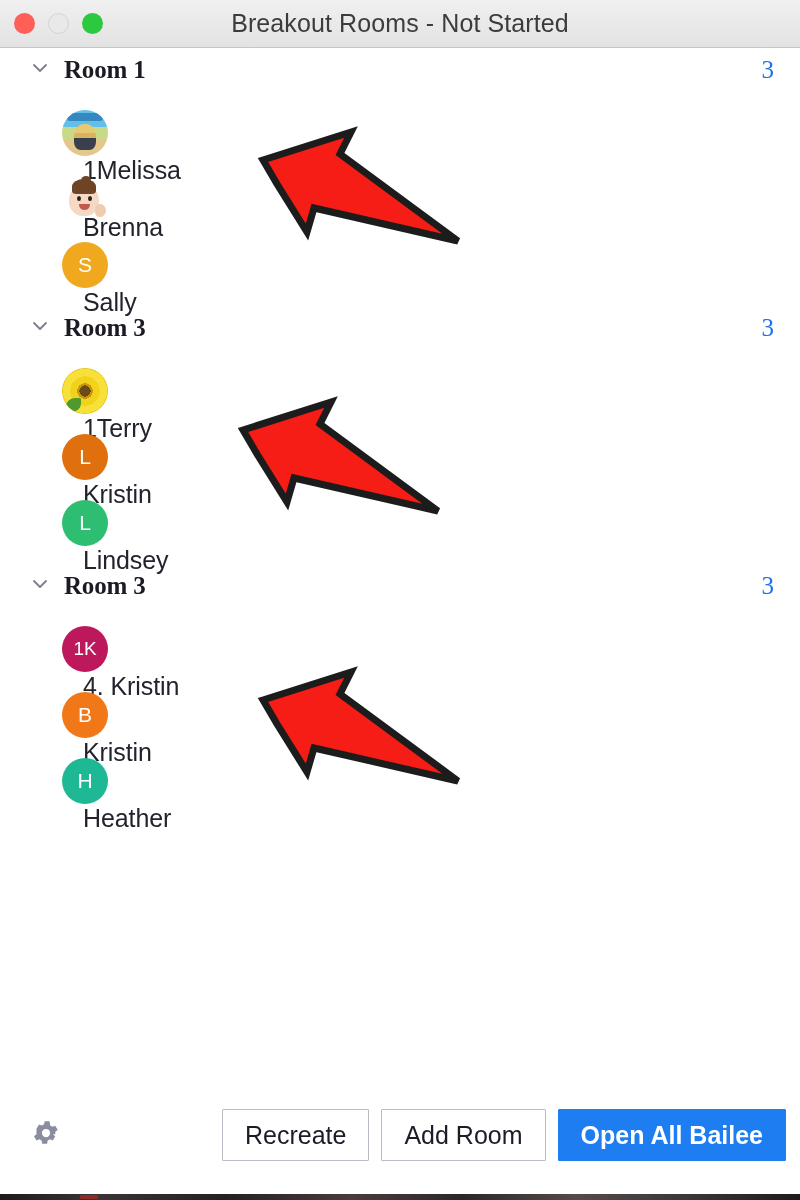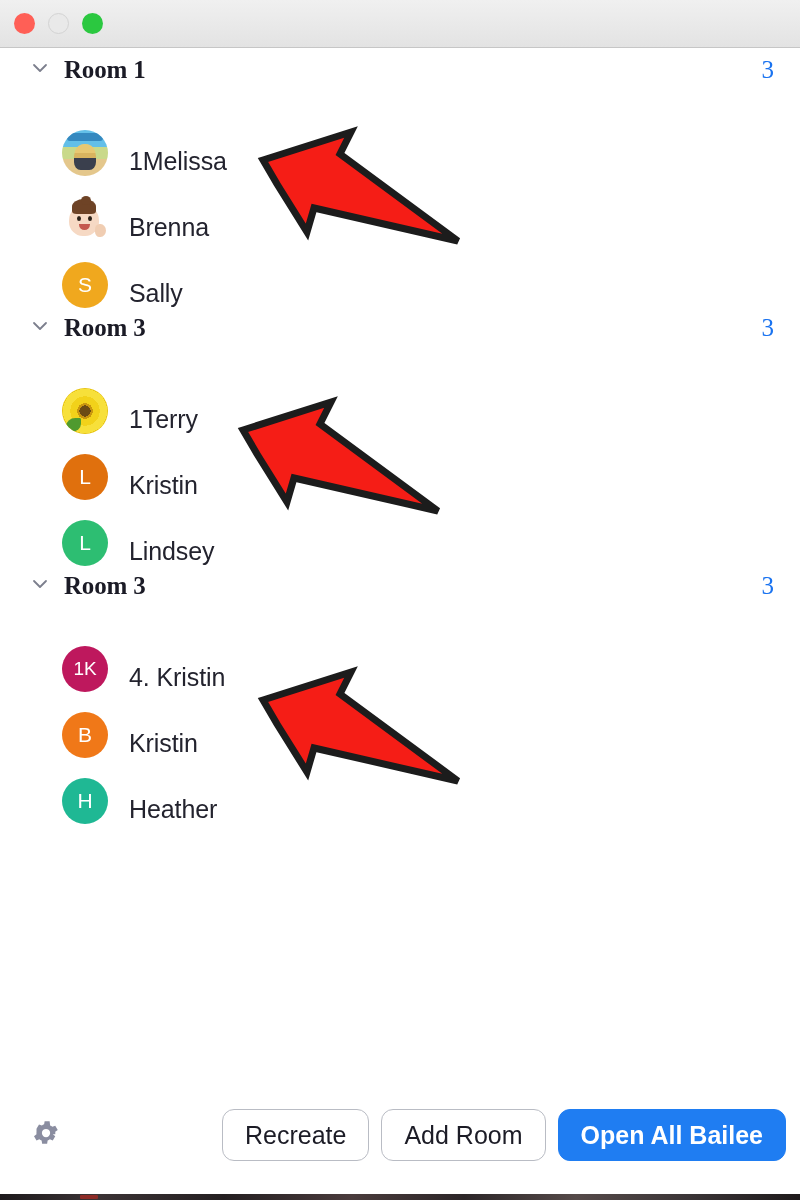--- a/index.html
+++ b/index.html
@@ -96,22 +96,23 @@
     color: #1a73f0;
     font-weight: 400;
   }
 
   
   .participants {
     padding-left: 62px;
   }
   .participant {
     display: flex;
-    align-items: flex-end;
+    align-items: flex-start;
     height: 66px;
+    flex-direction: column;
   }
   .avatar {
     width: 46px;
     height: 46px;
     flex: 0 0 46px;
     border-radius: 50%;
     display: flex;
     align-items: center;
     justify-content: center;
     color: #ffffff;
@@ -239,21 +240,21 @@
     justify-content: center;
   }
   .footer-buttons {
     margin-left: auto;
     display: flex;
     align-items: center;
     gap: 12px;
   }
   .btn {
     height: 52px;
-    border-radius: 12px;
+    border-radius: 1px;
     display: flex;
     align-items: center;
     justify-content: center;
     font-size: 25px;
     padding: 0 22px;
     box-sizing: border-box;
     white-space: nowrap;
   }
   .btn-secondary {
     background: #ffffff;
@@ -294,20 +295,21 @@
 <body>
 
 <div class="window">
 
   <div class="titlebar">
     <div class="traffic-lights">
       <span class="tl tl-close"></span>
       <span class="tl tl-min"></span>
       <span class="tl tl-zoom"></span>
     </div>
+    <div class="title-text">Breakout Rooms - Not Started</div>
   </div>
 
   <div class="room-list">
       <div class="room">
         <div class="room-header">
           <span class="chevron">
             <svg width="22" height="22" viewBox="0 0 22 22">
               <path d="M5 8 L11 14 L17 8" fill="none" stroke="#7c7f8d" stroke-width="1.8" stroke-linecap="round" stroke-linejoin="round"></path>
             </svg>
           </span>

